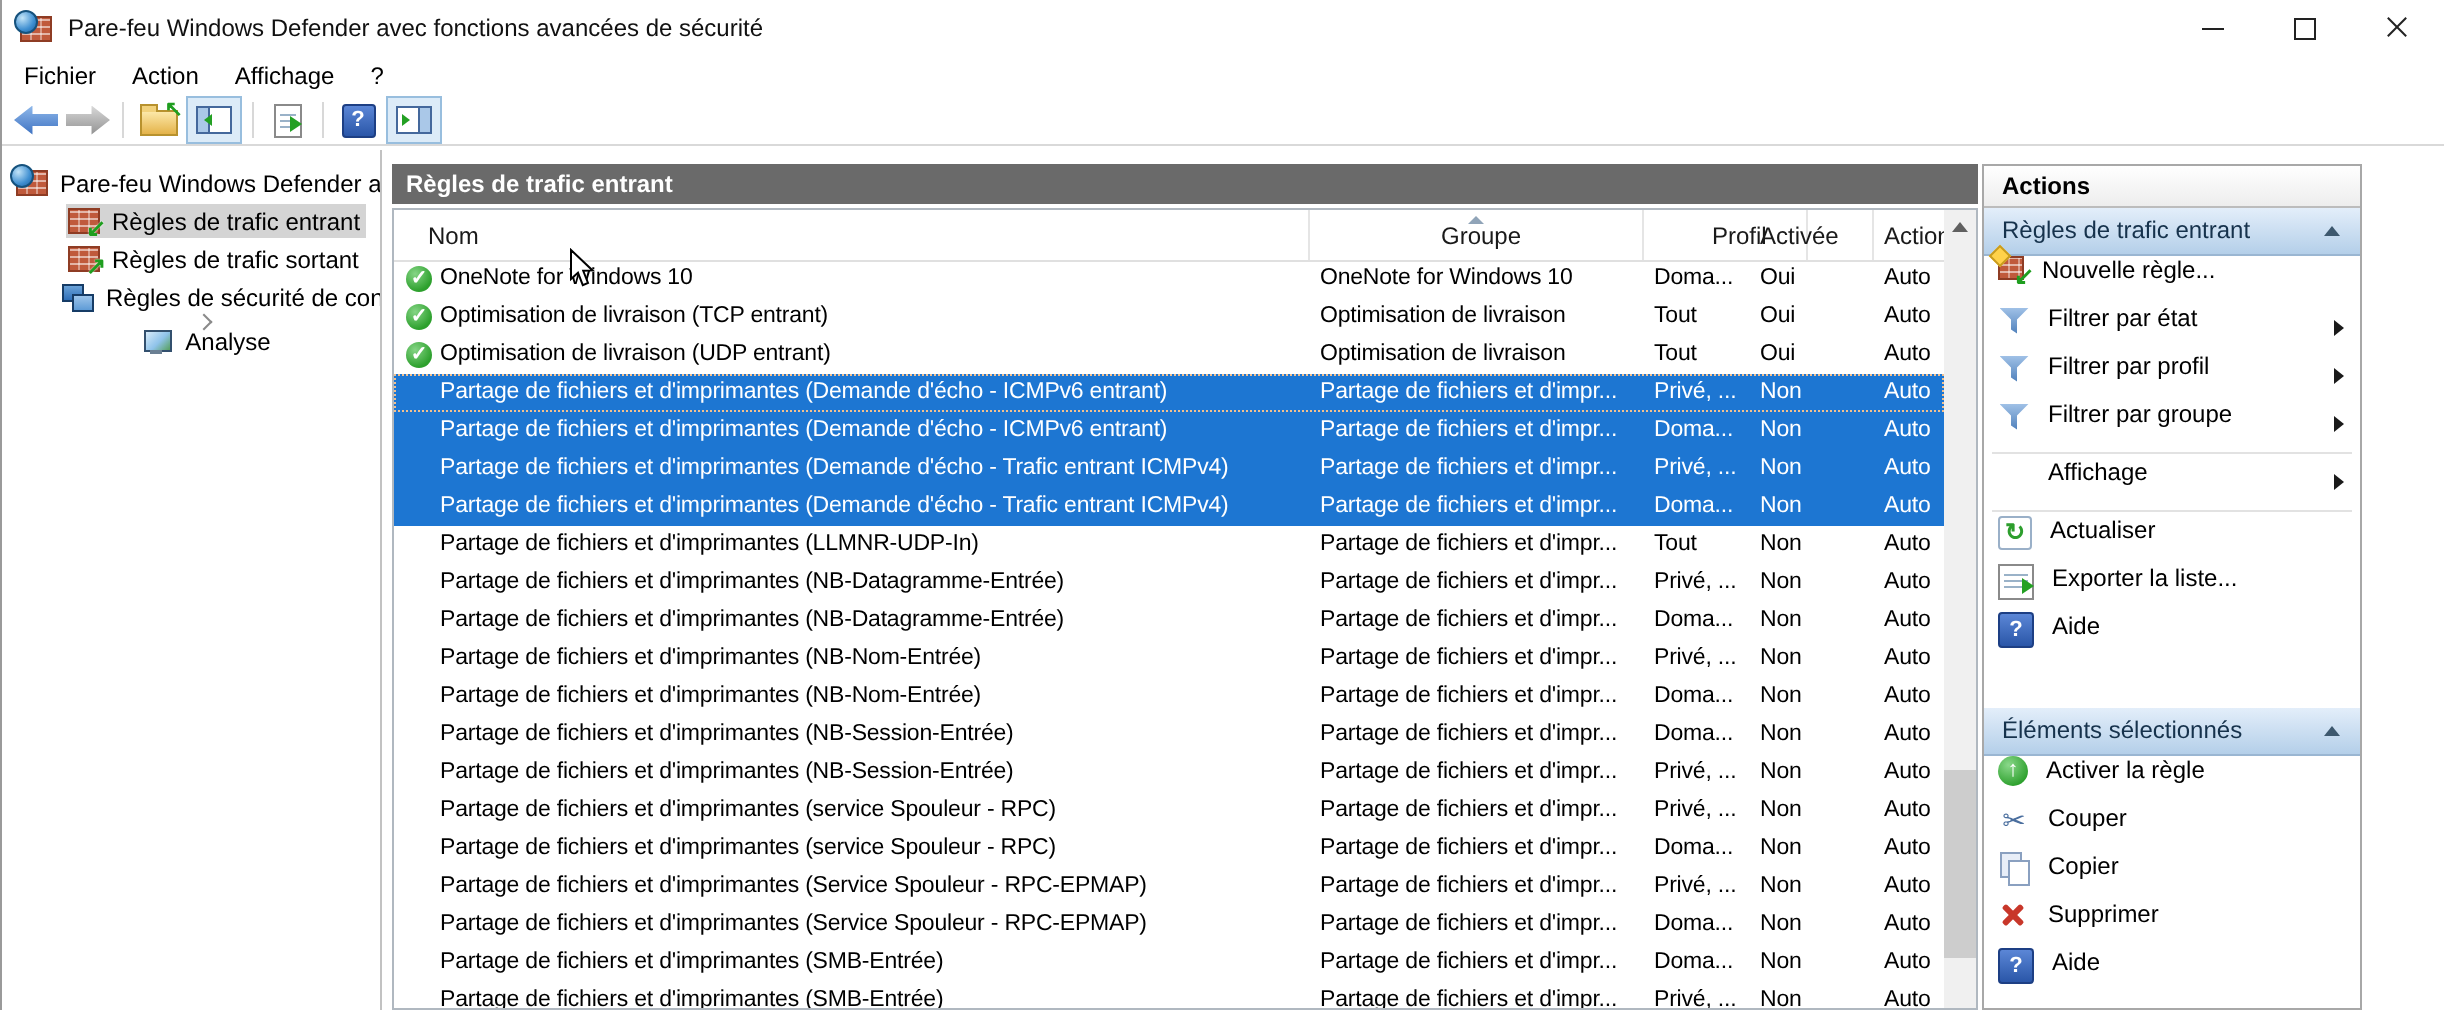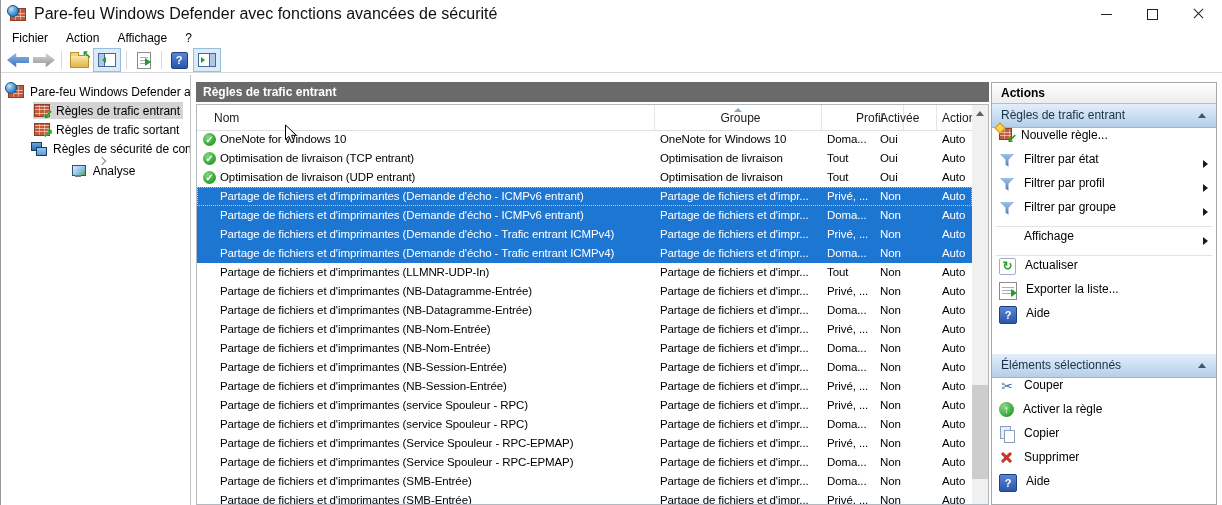--- a/index.html
+++ b/index.html
@@ -3,21 +3,21 @@
 <meta charset="utf-8">
 <style>
   html,body{margin:0;padding:0;}
   body{width:1222px;height:505px;overflow:hidden;position:relative;background:#fff;
        font-family:"Liberation Sans",sans-serif;font-size:12px;color:#000;}
   .win{position:absolute;inset:0;border-left:1px solid #9a9a9a;}
 
   
   .titlebar{position:absolute;top:0;left:0;right:0;height:28px;background:#fff;display:flex;align-items:center;}
   .app-icon{position:relative;width:16px;height:14px;margin:0 8px 0 9px;}
-  .title-text{font-size:16px;color:#111;}
+  .title-text{font-size:12px;color:#111;}
   .win-btns{position:absolute;right:0;top:0;height:28px;display:flex;}
   .wbtn{width:46px;height:28px;position:relative;}
   .wb-min::before{content:'';position:absolute;left:17px;top:14px;width:11px;height:1px;background:#222;}
   .wb-max::before{content:'';position:absolute;left:17px;top:9px;width:9px;height:9px;border:1px solid #222;}
   .wb-close::before,.wb-close::after{content:'';position:absolute;left:16px;top:13px;width:13px;height:1px;background:#222;}
   .wb-close::before{transform:rotate(45deg);} .wb-close::after{transform:rotate(-45deg);}
 
   
   .menubar{position:absolute;top:28px;left:0;right:0;height:20px;display:flex;align-items:center;}
   .menu-item{padding:0 9px;height:20px;line-height:20px;}
@@ -96,21 +96,21 @@
   .c-act{left:678px;width:62px;padding-left:5px;}
   .c-action{left:740px;width:35px;padding-left:5px;}
   .rowicon{position:absolute;left:6px;top:3px;width:13px;height:13px;border-radius:50%;
     background:radial-gradient(circle at 35% 30%,#85d585,#2da02d 70%);border:0;color:#fff;
     font-size:10px;font-weight:bold;line-height:13px;text-align:center;}
   .vscroll{position:absolute;top:0;right:0;width:16px;bottom:0;background:#f0f0f0;}
   .vs-up{position:absolute;top:0;left:0;width:16px;height:17px;background:#f0f0f0;}
   .vs-up::before{content:'';position:absolute;left:4px;top:6px;border-left:4px solid transparent;border-right:4px solid transparent;border-bottom:5px solid #606060;}
   .vs-thumb{position:absolute;left:0;top:280px;width:16px;height:94px;background:#cdcdcd;}
 
-  .actions-pane{position:absolute;left:990px;top:82px;width:226px;bottom:0;background:#fff;border:1px solid #a8a8a8;box-sizing:border-box;}
+  .actions-pane{position:absolute;left:990px;top:82px;width:190px;bottom:0;background:#fff;border:1px solid #a8a8a8;box-sizing:border-box;}
   .actions-title{height:20px;line-height:20px;font-weight:bold;padding-left:9px;background:linear-gradient(#ffffff,#ededed);border-bottom:1px solid #bcbcbc;}
   .sec-header{height:23px;line-height:23px;padding-left:9px;background:linear-gradient(#e3eefa,#b4cfe9);border-bottom:1px solid #9ab6d2;position:relative;color:#16324c;}
   .sec-header + .sec-header, .gap{margin-top:24px;}
   .collapse-caret{position:absolute;right:10px;top:9px;width:0;height:0;border-left:4px solid transparent;border-right:4px solid transparent;border-bottom:5px solid #3d586e;}
   .action-item{height:24px;display:flex;align-items:flex-start;padding-left:7px;position:relative;white-space:nowrap;}
   .aicon{width:16px;height:16px;margin-right:9px;flex:none;position:relative;display:inline-flex;align-items:center;justify-content:center;}
   .submenu-caret{position:absolute;right:8px;top:8px;width:0;height:0;border-top:4px solid transparent;border-bottom:4px solid transparent;border-left:5px solid #1a1a1a;}
   .action-sep{height:1px;background:#e2e2e2;margin:2px 4px;}
   .i-new-rule{width:13px;height:11px;}
   .i-new-rule .brick{width:12px;height:10px;}
@@ -417,26 +417,26 @@
         <div class="action-item">
           <span class="aicon ic-doc"></span>
           <span>Exporter la liste...</span>
         </div>
         <div class="action-item">
           <span class="aicon ic-help"></span>
           <span>Aide</span>
         </div>
         <div class="sec-header gap"><span>Éléments sélectionnés</span><span class="collapse-caret"></span></div>
         <div class="action-item">
+          <span class="aicon i-enable"></span>
+          <span>Activer la règle</span>
+        </div>
+        <div class="action-item">
           <span class="aicon i-cut"></span>
           <span>Couper</span>
-        </div>
-        <div class="action-item">
-          <span class="aicon i-enable"></span>
-          <span>Activer la règle</span>
         </div>
         <div class="action-item">
           <span class="aicon i-copy"></span>
           <span>Copier</span>
         </div>
         <div class="action-item">
           <span class="aicon i-delete"></span>
           <span>Supprimer</span>
         </div>
         <div class="action-item">

